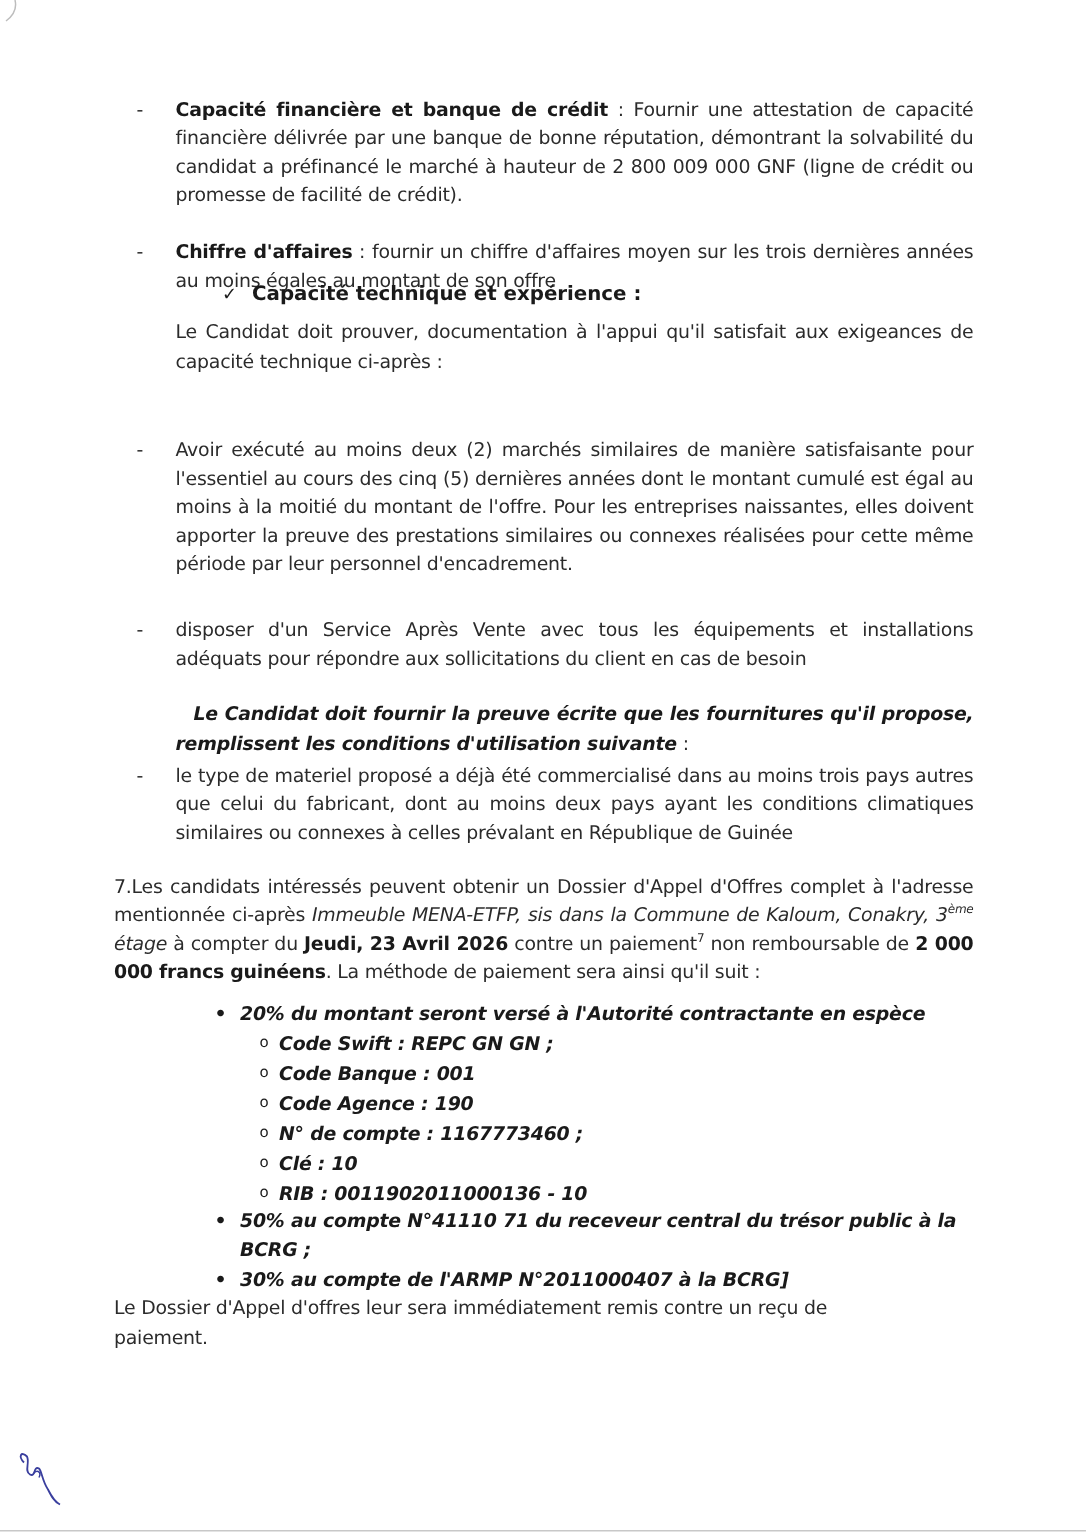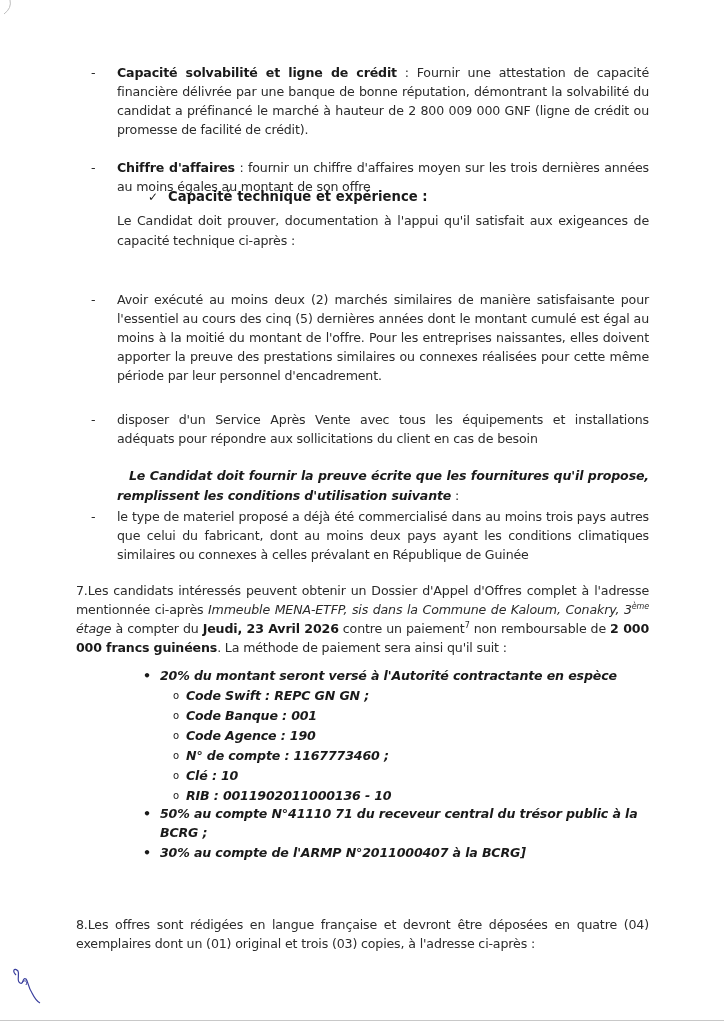--- a/index.html
+++ b/index.html
@@ -36,21 +36,21 @@
 
 <div class="page">
 
   <svg class="corner-mark" width="60" height="40">
     <path d="M10 0 Q12 8 4 14" stroke="#bdbdbd" stroke-width="1" fill="none"></path>
   </svg>
 
   <div class="dash-item txt just" style="top:63px;">
     <span class="dash">-</span>
     <div class="body">
-      <b>Capacité solvabilité et ligne de crédit</b><span> : Fournir une attestation de capacité financière délivrée par une banque de bonne réputation, démontrant la solvabilité du candidat a préfinancé le marché à hauteur de 2 800 009 000 GNF (ligne de crédit ou promesse de facilité de crédit).</span>
+      <b>Capacité financière et banque de crédit</b><span> : Fournir une attestation de capacité financière délivrée par une banque de bonne réputation, démontrant la solvabilité du candidat a préfinancé le marché à hauteur de 2 800 009 000 GNF (ligne de crédit ou promesse de facilité de crédit).</span>
     </div>
   </div>
 
   <div class="dash-item txt just" style="top:158px;">
     <span class="dash">-</span>
     <div class="body">
       <b>Chiffre d'affaires</b><span> : fournir un chiffre d'affaires moyen sur les trois dernières années au moins égales au montant de son offre</span>
     </div>
   </div>
 
@@ -116,22 +116,22 @@
   <div class="bullet-l1 txt" style="top:804px; width:500px;">
     <span class="dot">•</span>
     <div class="bt">50% au compte N°41110 71 du receveur central du trésor public à la BCRG ;</div>
   </div>
 
   <div class="bullet-l1 txt" style="top:843px;">
     <span class="dot">•</span>
     <span class="bt">30% au compte de l'ARMP N°2011000407 à la BCRG]</span>
   </div>
 
+  <div class="sec txt" style="top:862px; width:540px; line-height:20px;">Le Dossier d'Appel d'offres leur sera immédiatement remis contre un reçu de paiement.</div>
 
-  <div class="sec txt just" style="top:915px;">8.Les offres sont rédigées en langue française et devront être déposées en quatre (04) exemplaires dont un (01) original et trois (03) copies, à l'adresse ci-après :</div>
 
   <svg class="signature" width="40" height="40" viewBox="0 0 40 40">
     <path d="M6 10 C2 6 4 2 8 6 C10 10 6 16 10 18 C14 20 12 12 16 14 C18 16 18 22 22 28 C24 32 26 36 30 38" stroke="#3a3f9e" stroke-width="1.2" fill="none"></path>
     <path d="M12 18 C14 14 18 16 16 20" stroke="#3a3f9e" stroke-width="1" fill="none"></path>
   </svg>
 
   <div class="bottom-line"></div>
 </div>
 
 </body></html>

